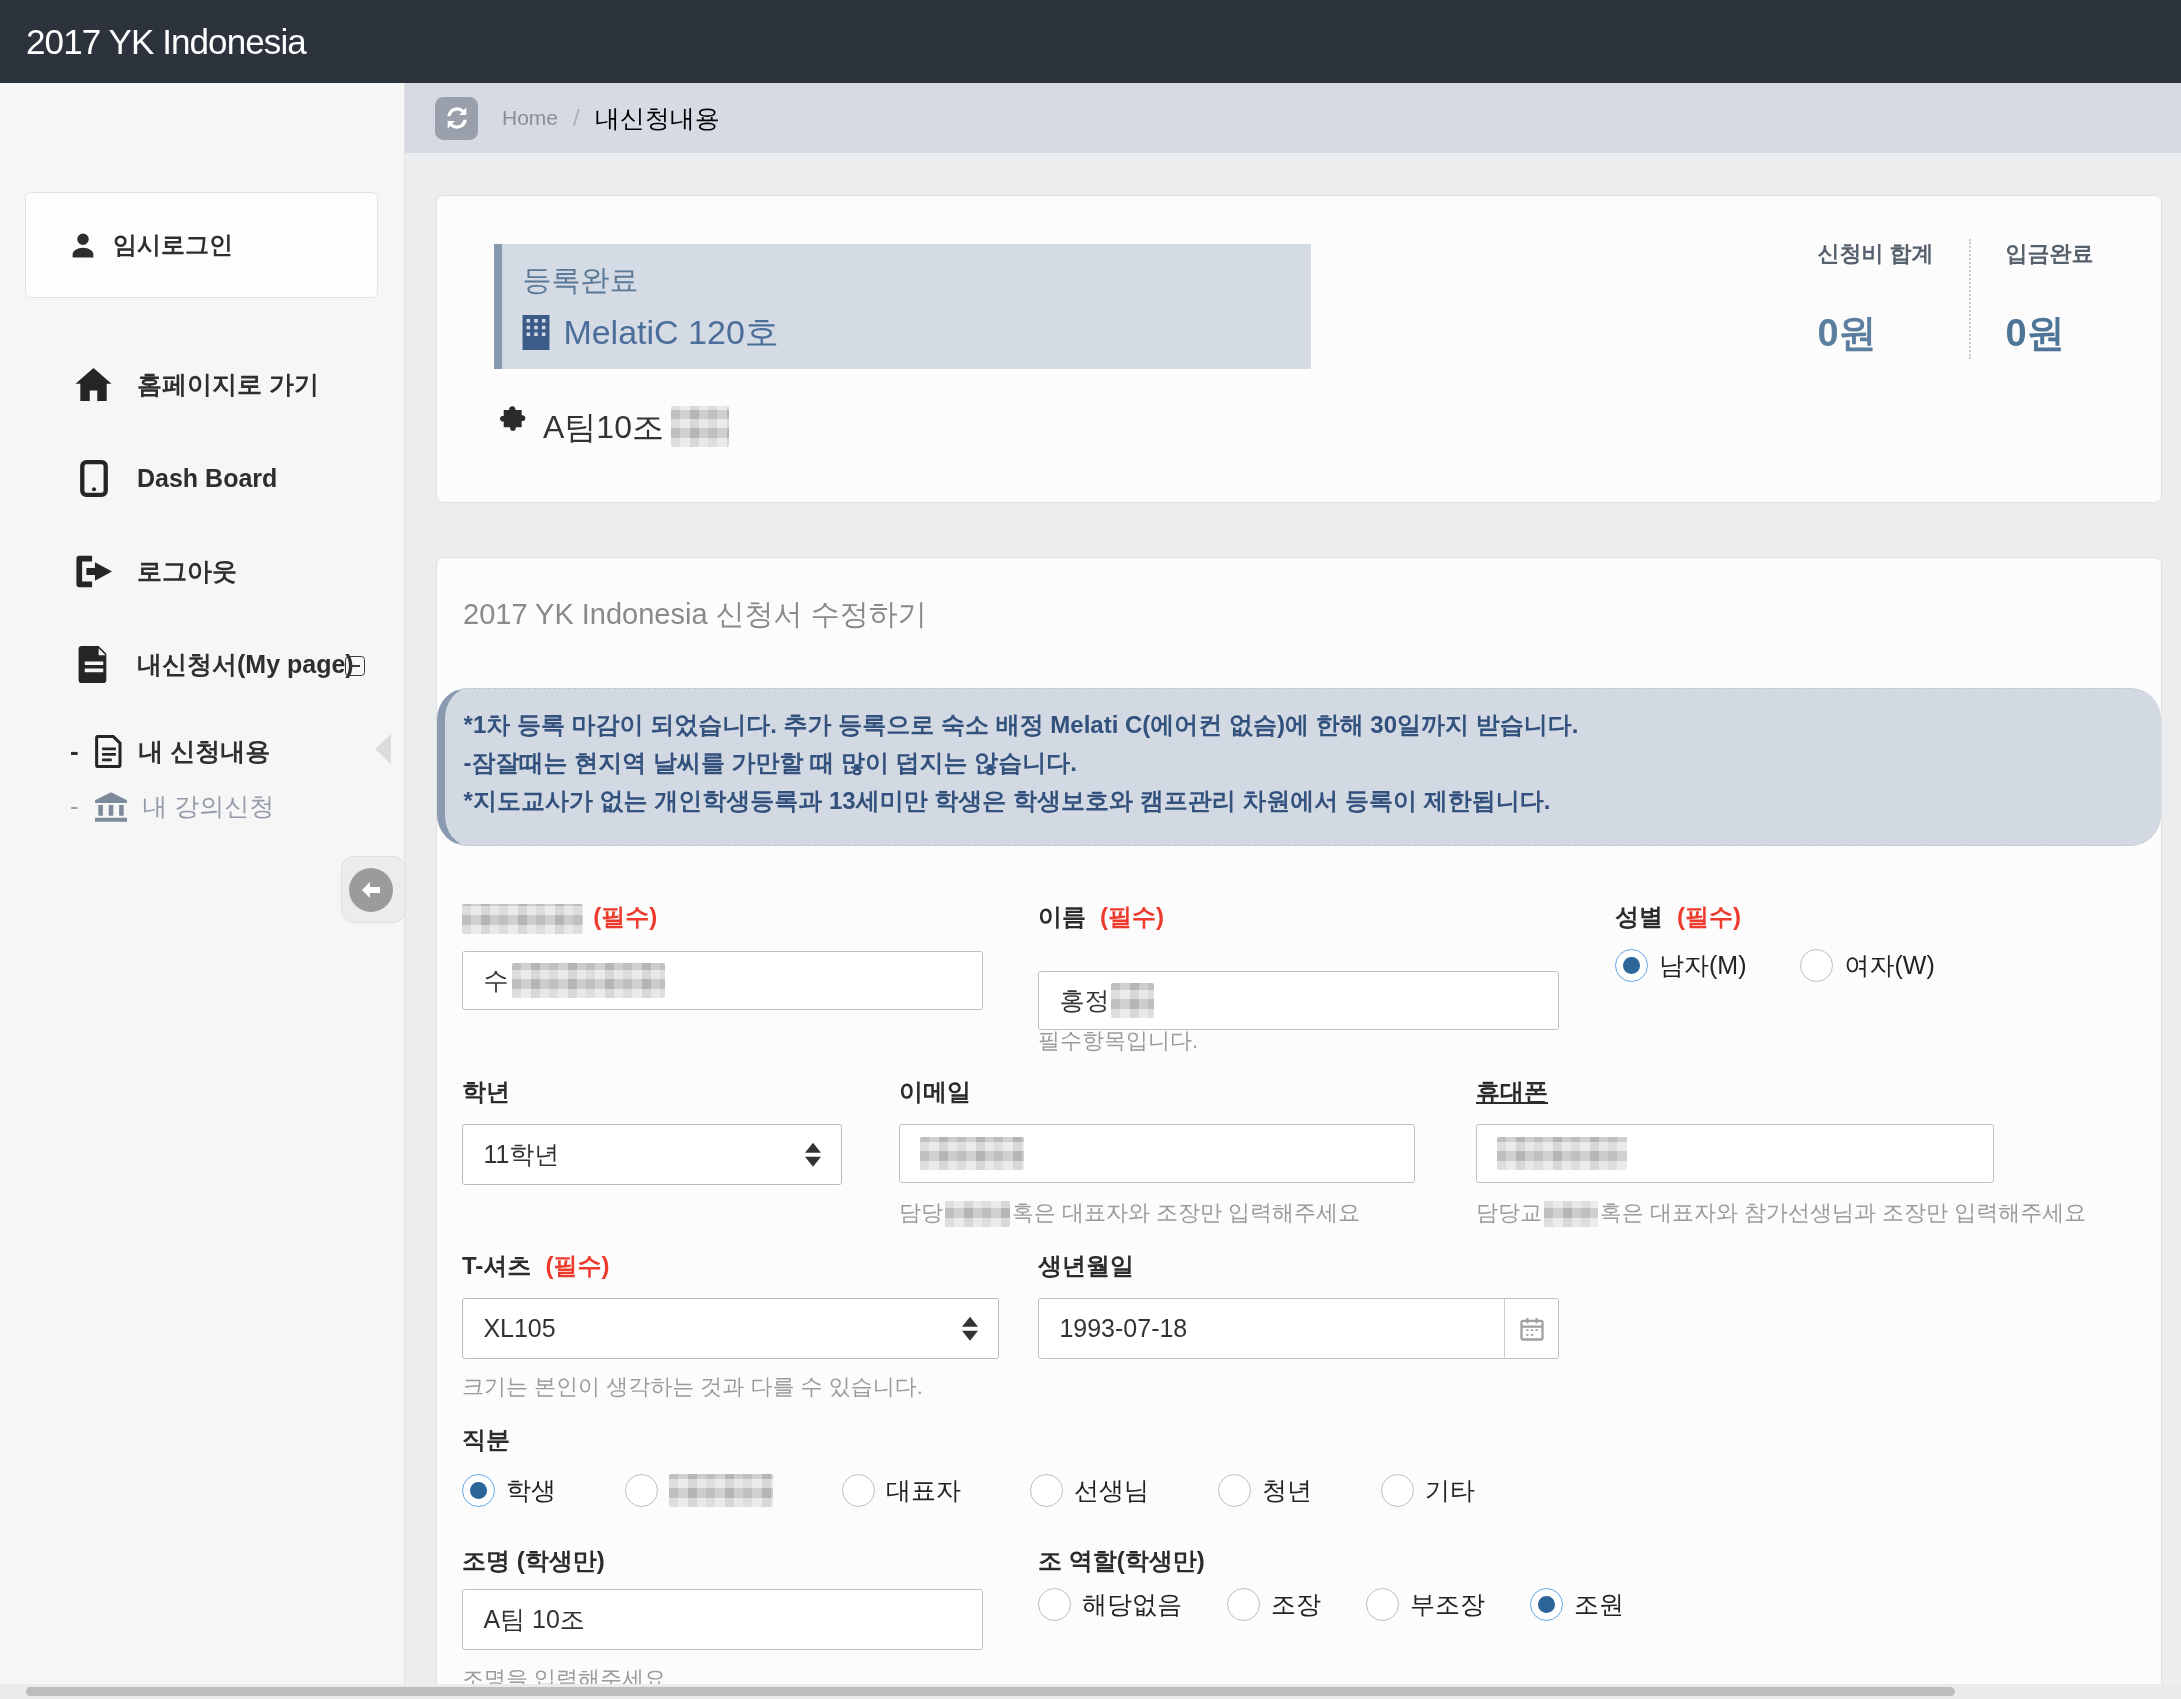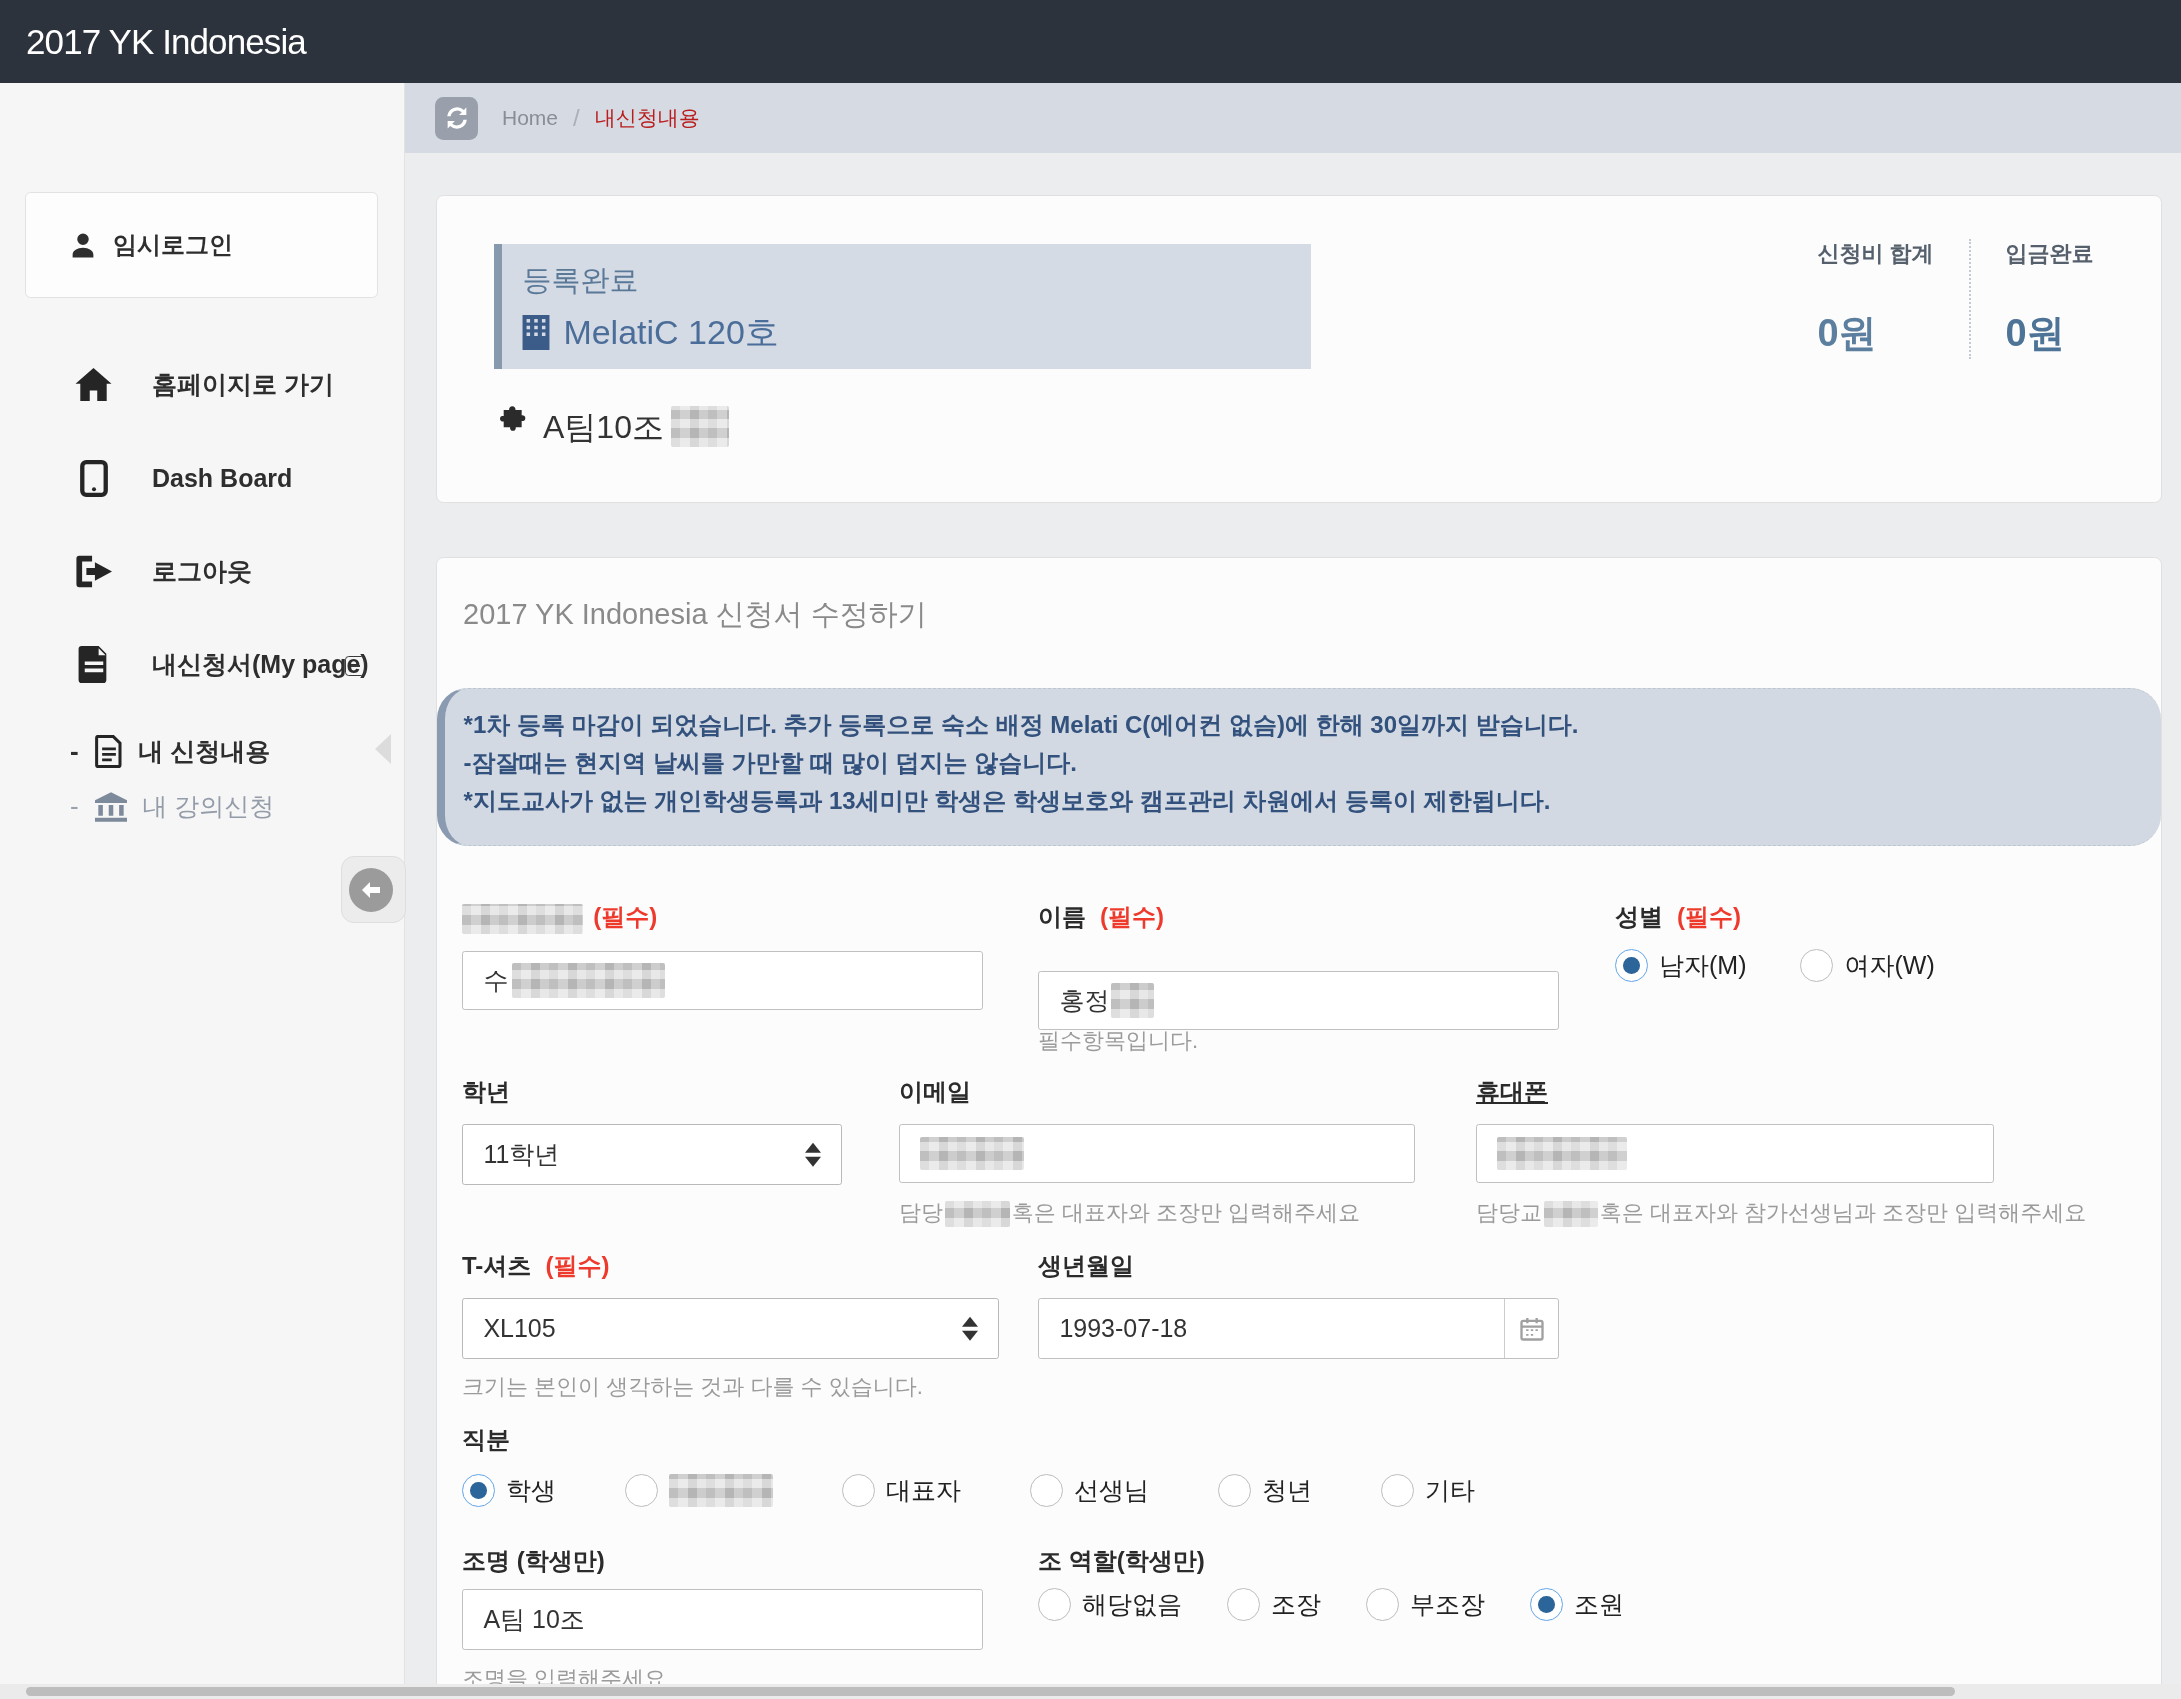--- a/index.html
+++ b/index.html
@@ -14,21 +14,21 @@
   .body-row { display:flex; height:1616px; }
   .sidebar { width:405px; background:#f6f6f6; border-right:1.9px solid #e3e3e3; position:relative; flex:none; }
   .main { flex:1; position:relative; }
 
   
   .user-card { position:absolute; left:25px; top:109px; width:353px; height:106px; background:#fdfdfd;
                border:0.9px solid #e2e2e2; border-radius:5.6px; display:flex; align-items:center; padding-left:42px; }
   .user-card .label { font-size:24px; font-weight:700; color:#2e2e2e; margin-left:15px; }
   .menu-item { position:absolute; left:0; width:100%; height:46px; display:flex; align-items:center; cursor:pointer; }
   .menu-item .mi-icon { width:43px; display:flex; justify-content:center; margin-left:72px; }
-  .menu-item .mi-label { font-size:25px; font-weight:700; color:#2e2e2e; margin-left:37px; }
+  .menu-item .mi-label { font-size:25px; font-weight:700; color:#2e2e2e; margin-left:22px; }
   .minus-box { position:absolute; left:345px; top:15px; width:20.4px; height:20.4px; border:1.9px solid #3a3a3a;
                border-radius:3.7px; display:flex; align-items:center; justify-content:center; }
   .minus-box::after { content:""; width:9.3px; height:1.9px; background:#3a3a3a; }
   .sub-item { position:absolute; left:0; width:100%; height:43px; display:flex; align-items:center; cursor:pointer; }
   .sub-item .dash { font-size:26px; font-weight:700; color:#2e2e2e; margin-left:70px; }
   .sub-item .si-icon { margin-left:16.7px; display:flex; }
   .sub-item .si-label { font-size:25px; font-weight:700; color:#2e2e2e; margin-left:15px; }
   .sub-item.inactive .dash { color:#99a2ae; font-weight:400; }
   .sub-item.inactive .si-label { color:#939ca8; font-weight:400; }
   .active-marker { position:absolute; left:375px; top:651px; width:0; height:0;
@@ -37,21 +37,21 @@
                   border:0.9px solid #dedede; border-radius:13px; }
   .collapse-circle { position:absolute; left:6.5px; top:11px; width:44px; height:44px; border-radius:50%;
                      background:#9b9b9b; display:flex; align-items:center; justify-content:center; cursor:pointer; }
 
   
   .breadcrumb-bar { height:70px; background:#d6dbe3; display:flex; align-items:center; padding-left:30px; }
   .refresh-btn { width:43px; height:43px; background:#99a0ab; border-radius:8.3px; display:flex;
                  align-items:center; justify-content:center; cursor:pointer; }
   .bc-home { font-size:21px; color:#878e98; margin-left:24px; cursor:pointer; }
   .bc-sep { font-size:24px; color:#aab0b9; margin:0 15px; }
-  .bc-current { font-size:21px; color:#b91c1c; }
+  .bc-current { font-size:25px; color:#000000; }
 
   
   .card { background:#fcfcfc; border:0.9px solid #e0e0e0; border-radius:7.4px; position:relative; }
   .status-card { margin:42px 20.4px 0 31px; height:308px; }
   .form-card { margin:54px 20.4px 0 31px; height:1299px; }
 
   
   .status-box { position:absolute; left:57px; top:48px; width:817px; height:125px; background:#d5dbe4;
                 border-left:8.3px solid #8799ad; padding:16.7px 0 0 20.4px; }
   .status-state { font-size:29px; color:#5a7897; }

